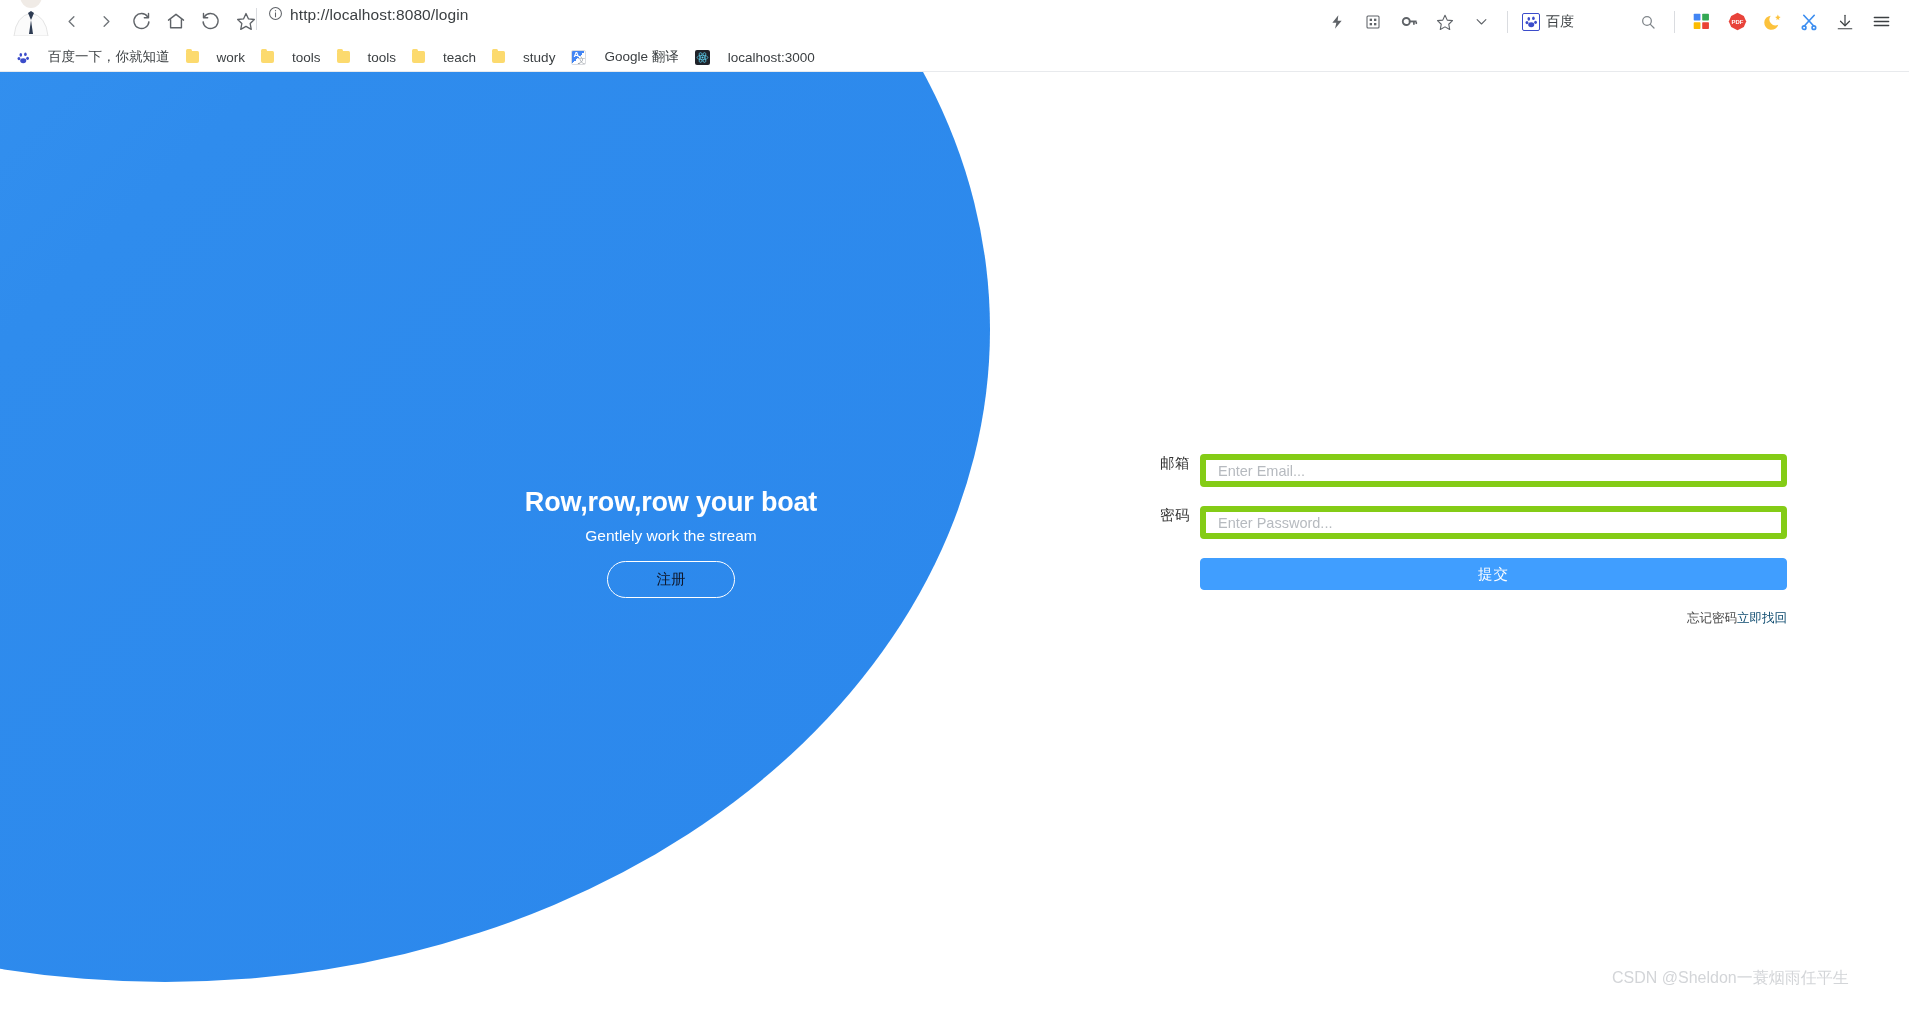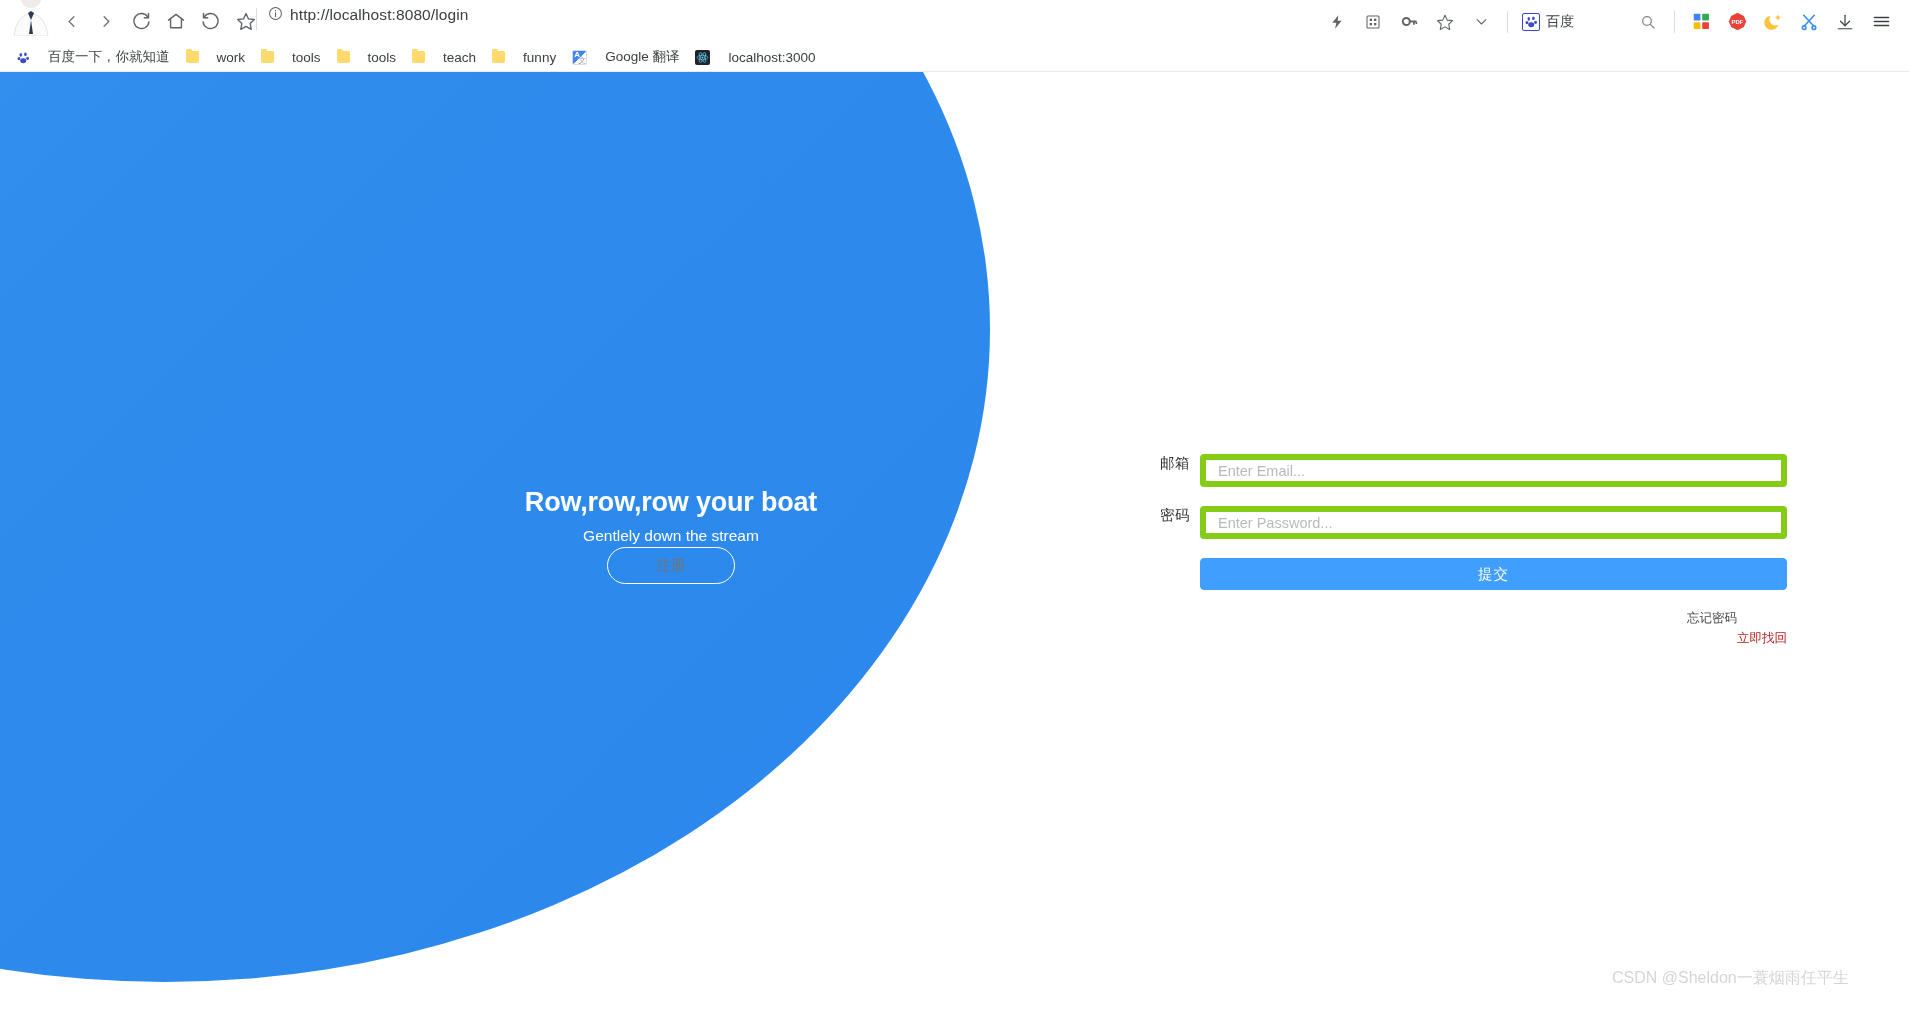--- a/index.html
+++ b/index.html
@@ -121,22 +121,22 @@
     display:flex; flex-direction:column; align-items:center;
     z-index:5; text-align:center;
   }
   #hero-title{
     font-size:27px; font-weight:bold; color:#ffffff; letter-spacing:-.2px;
   }
   #hero-sub{
     font-size:15.5px; color:#ffffff; margin-top:9px; font-weight:400;
   }
   #register-btn{
-    margin-top:2px; width:128px; height:37px; border-radius:19px;
-    border:1.6px solid #ffffff; background:transparent; color:#737373;
+    margin-top:16px; width:128px; height:37px; border-radius:19px;
+    border:1.6px solid #ffffff; background:transparent; color:#0f172a;
     font-size:14.5px; display:flex; align-items:center; justify-content:center;
     font-family:"Liberation Sans",sans-serif; cursor:pointer;
   }
 
   
   #login-form{
     position:absolute; left:1142px; top:372px; width:645px;
   }
   .field-row{
     display:flex; margin-bottom:19px;margin-top:10px;
@@ -155,21 +155,21 @@
   #submit-spacer{ width:58px; flex:none; }
   #submit-btn{
     flex:1; height:32px; background:#409eff; border:1px solid #409eff;
     border-radius:4px; color:#ffffff; font-size:14.5px; cursor:pointer;
     font-family:"Liberation Sans",sans-serif; letter-spacing:1px;
   }
   #forgot-row{
     display:flex; justify-content:flex-end; margin-top:20px;
     font-size:12.5px; color:#4a4a4a;
   }
-  #forgot-link{ color:#b91c1c; cursor:pointer;margin-top:20px; }
+  #forgot-link{ color:#0c4a6e; cursor:pointer; }
 
   
   #watermark{
     position:absolute; left:1612px; top:968px;
     font-size:16px; color:#d3d5d8; white-space:nowrap; z-index:30;
     font-family:"Liberation Sans",sans-serif;
   }
 </style>
 </head>
 <body>
@@ -374,21 +374,21 @@
       <span>tools</span>
     </div>
 
     <div class="bm">
       <span class="folder"></span>
       <span>teach</span>
     </div>
 
     <div class="bm">
       <span class="folder"></span>
-      <span>funny</span>
+      <span>study</span>
     </div>
 
     <div class="bm">
       <span class="gtrans"></span>
       <span>Google 翻译</span>
     </div>
 
     <div class="bm">
       <span class="react">
         <svg width="13" height="13" viewBox="0 0 24 24" fill="none" stroke="#61dafb" stroke-width="1.2">
@@ -402,21 +402,21 @@
     </div>
   </div>
 </div>
 
 <div id="page">
 
   <div id="hero-shape"></div>
 
   <div id="hero-content">
     <div id="hero-title">Row,row,row your boat</div>
-    <div id="hero-sub">Gentlely down the stream</div>
+    <div id="hero-sub">Gentlely work the stream</div>
     <button id="register-btn">注册</button>
   </div>
 
   <div id="login-form">
 
     <div class="field-row">
       <div class="field-label">邮箱</div>
       <input class="field-input" type="text" placeholder="Enter Email..." style="">
     </div>
 

